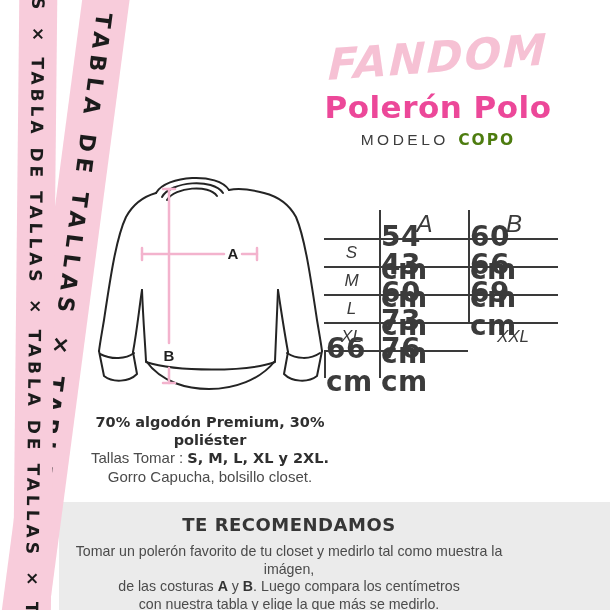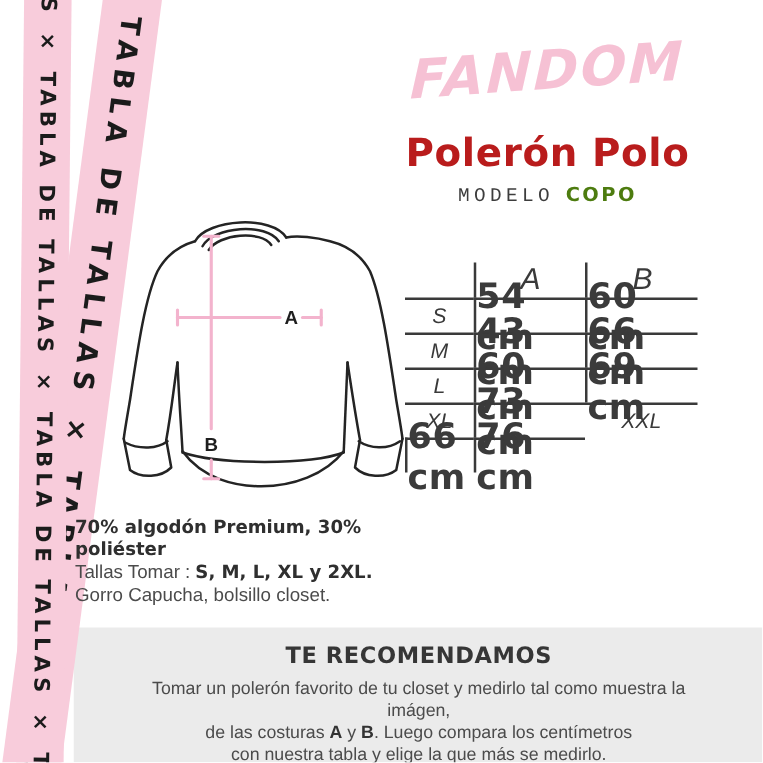--- a/index.html
+++ b/index.html
@@ -29,25 +29,25 @@
   }
 
   
   .header { position:absolute; left:290px; top:32px; width:296px; text-align:center; z-index:3; }
   .brand {
     font-family:"DejaVu Sans", sans-serif; font-style:italic; font-weight:800;
     font-size:43px; color:#f6c1d4; letter-spacing:2px;
     transform:rotate(-4deg) skewX(-6deg); display:inline-block;
   }
   .title {
-    margin-top:23px; font-family:"DejaVu Sans", sans-serif; font-weight:800;
-    font-size:31px; color:#b91c1c; letter-spacing:0.5px;
+    margin-top:7px; font-family:"DejaVu Sans", sans-serif; font-weight:800;
+    font-size:31px; color:#ec4899; letter-spacing:0.5px;
   }
   .model-row { margin-top:6px; font-size:15.5px; }
-  .model-prefix { color:#3d3d3d; letter-spacing:3.5px; font-weight:400;font-family:Liberation Mono, monospace; }
+  .model-prefix { color:#3d3d3d; letter-spacing:3.5px; font-weight:400; }
   .model-name {
     color:#4d7c0f; font-weight:800; letter-spacing:2px;
     margin-left:5px; font-family:"DejaVu Sans", sans-serif;
   }
 
   
   .diagram { position:absolute; left:88px; top:162px; width:250px; height:240px; z-index:3; }
   .diagram text {
     font-family:"Liberation Sans", sans-serif; font-weight:600; font-size:15px; fill:#1e1e1e;
   }
@@ -65,30 +65,30 @@
     font-family:"Liberation Sans", sans-serif;
   }
   .st-size { font-style:italic; font-size:17px; font-weight:400; }
   .st-val {
     font-family:"DejaVu Sans", sans-serif; font-weight:800; font-size:28px;
     letter-spacing:0.5px; color:#3b3b3b;
   }
 
   
   .details {
-    position:absolute; left:60px; top:414px; width:300px; 
+    position:absolute; left:60px; top:414px; width:300px; text-align:center;
     font-size:15px; line-height:17.5px; color:#4b4b4b; z-index:3;
   }
   .details .b { font-weight:700; color:#2f2f2f; font-family:"DejaVu Sans", sans-serif; font-size:14.5px; }
   .details .tallas-val { margin-left:4px; }
 
   
   .panel {
     position:absolute; left:59px; top:502px; width:551px; height:108px;
-    background:#ebebeb; z-index:0; padding-top:12px;padding-left:46px;
+    background:#ebebeb; z-index:0; padding-top:12px;
   }
   .panel-inner { width:460px; text-align:center; }
   .panel-title {
     font-family:"DejaVu Sans", sans-serif; font-weight:800; font-size:18px;
     color:#363636; letter-spacing:0.5px;
   }
   .panel-text { margin-top:8px; font-size:14.2px; line-height:17.5px; color:#4b4b4b; }
   .panel-text .b { font-weight:700; color:#333; }
 </style>
 </head>

